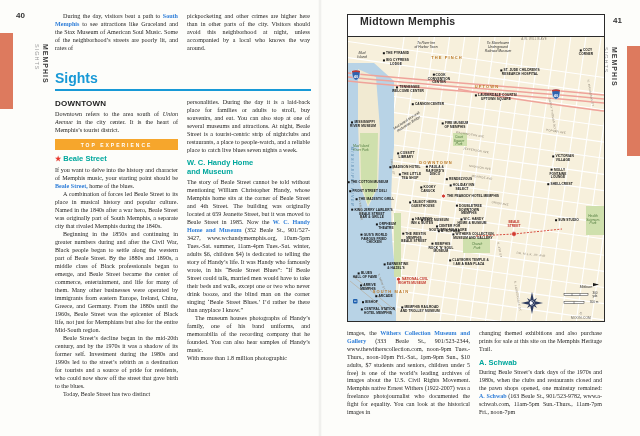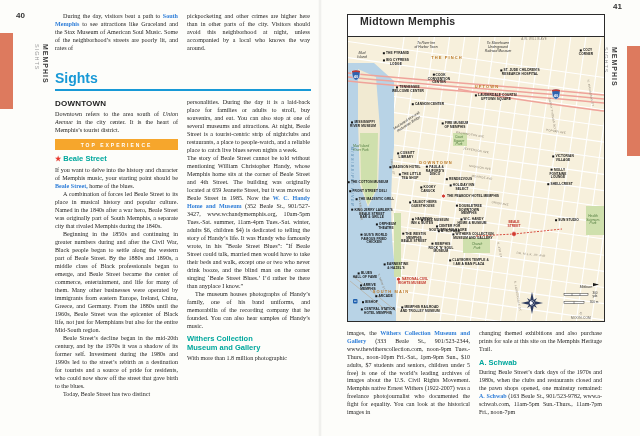--- a/index.html
+++ b/index.html
@@ -5,21 +5,21 @@
   html,body{margin:0;padding:0;}
   body{width:640px;height:436px;background:#fdfdfa;font-family:"Liberation Serif",serif;color:#262524;overflow:hidden;}
   .spread{position:relative;width:640px;height:436px;background:#fdfdfa;}
   .spread:after{content:"";position:absolute;left:318px;top:0;width:4px;height:436px;
     background:linear-gradient(90deg,rgba(0,0,0,0),rgba(0,0,0,.07),rgba(0,0,0,0));}
   .page{position:absolute;top:0;width:320px;height:436px;}
   .page-left{left:0;}
   .page-right{left:320px;}
   .pageno{position:absolute;font:bold 8px "Liberation Sans",sans-serif;color:#333;}
   .pageno.l{left:16px;top:11px;}
-  .pageno.r{right:18px;top:2px;}
+  .pageno.r{right:18px;top:16px;}
   
   .tab-block{position:absolute;width:13px;background:#dd7a5e;}
   .tab-left .tab-block{left:0;top:33px;height:76px;}
   .tab-right .tab-block{right:0;top:46px;height:110px;}
   .tabtxt{position:absolute;writing-mode:vertical-rl;font-family:"Liberation Sans",sans-serif;letter-spacing:1px;}
   .tab-chapter{font-weight:bold;font-size:7px;color:#3a3a3a;}
   .tab-section{font-size:5.5px;color:#9a9a9a;}
   .tab-left .tab-chapter{left:42px;top:44px;}
   .tab-left .tab-section{left:34px;top:44px;}
   .tab-right .tab-chapter{right:22px;top:47px;}
@@ -95,23 +95,23 @@
             <div class="banner">TOP EXPERIENCE</div>
             <div class="h3"><span class="star">★</span>Beale Street</div>
             <p class="para"><span>If you want to delve into the history and character of Memphis music, your starting point should be </span><span class="link">Beale Street,</span><span> home of the blues.</span></p>
             <p class="para ind"><span>A combination of forces led Beale Street to its place in musical history and popular culture. Named in the 1840s after a war hero, Beale Street was originally part of South Memphis, a separate city that rivaled Memphis during the 1840s.</span></p>
             <p class="para ind"><span>Beginning in the 1850s and continuing in greater numbers during and after the Civil War, Black people began to settle along the western part of Beale Street. By the 1880s and 1890s, a middle class of Black professionals began to emerge, and Beale Street became the center of commerce, entertainment, and life for many of them. Many other businesses were operated by immigrants from eastern Europe, Ireland, China, Greece, and Germany. From the 1880s until the 1960s, Beale Street was the epicenter of Black life, not just for Memphians but also for the entire Mid-South region.</span></p>
             <p class="para ind"><span>Beale Street’s decline began in the mid-20th century, and by the 1970s it was a shadow of its former self. Investment during the 1980s and 1990s led to the street’s rebirth as a destination for tourists and a source of pride for residents, who could now show off the street that gave birth to the blues.</span></p>
             <p class="para ind"><span>Today, Beale Street has two distinct</span></p>
           </div>
         <div class="col">
             <p class="para"><span>personalities. During the day it is a laid-back place for families or adults to stroll, buy souvenirs, and eat. You can also stop at one of several museums and attractions. At night, Beale Street is a tourist-centric strip of nightclubs and restaurants, a place to people-watch, and a reliable place to catch live blues seven nights a week.</span></p>
+            <div class="h3">W. C. Handy Home<br>and Museum</div>
             <p class="para"><span>The story of Beale Street cannot be told without mentioning William Christopher Handy, whose Memphis home sits at the corner of Beale Street and 4th Street. The building was originally located at 659 Jeanette Street, but it was moved to Beale Street in 1985. Now the </span><span class="link">W. C. Handy Home and Museum</span><span> (352 Beale St., 901/527-3427, www.wchandymemphis.org, 10am-5pm Tues.-Sat. summer, 11am-4pm Tues.-Sat. winter, adults $6, children $4) is dedicated to telling the story of Handy’s life. It was Handy who famously wrote, in his “Beale Street Blues”: “If Beale Street could talk, married men would have to take their beds and walk, except one or two who never drink booze, and the blind man on the corner singing ‘Beale Street Blues.’ I’d rather be there than anyplace I know.”</span></p>
             <p class="para ind"><span>The museum houses photographs of Handy’s family, one of his band uniforms, and memorabilia of the recording company that he founded. You can also hear samples of Handy’s music.</span></p>
-            <div class="h3">Withers Collection<br>Museum and Gallery</div>
             <p class="para"><span>With more than 1.8 million photographic</span></p>
           </div>
       </div>
     </div>
   </div>
 
   <div class="page page-right">
     <div class="pageno r">41</div>
     <div class="tab-right">
       <div class="tab-block"></div>

